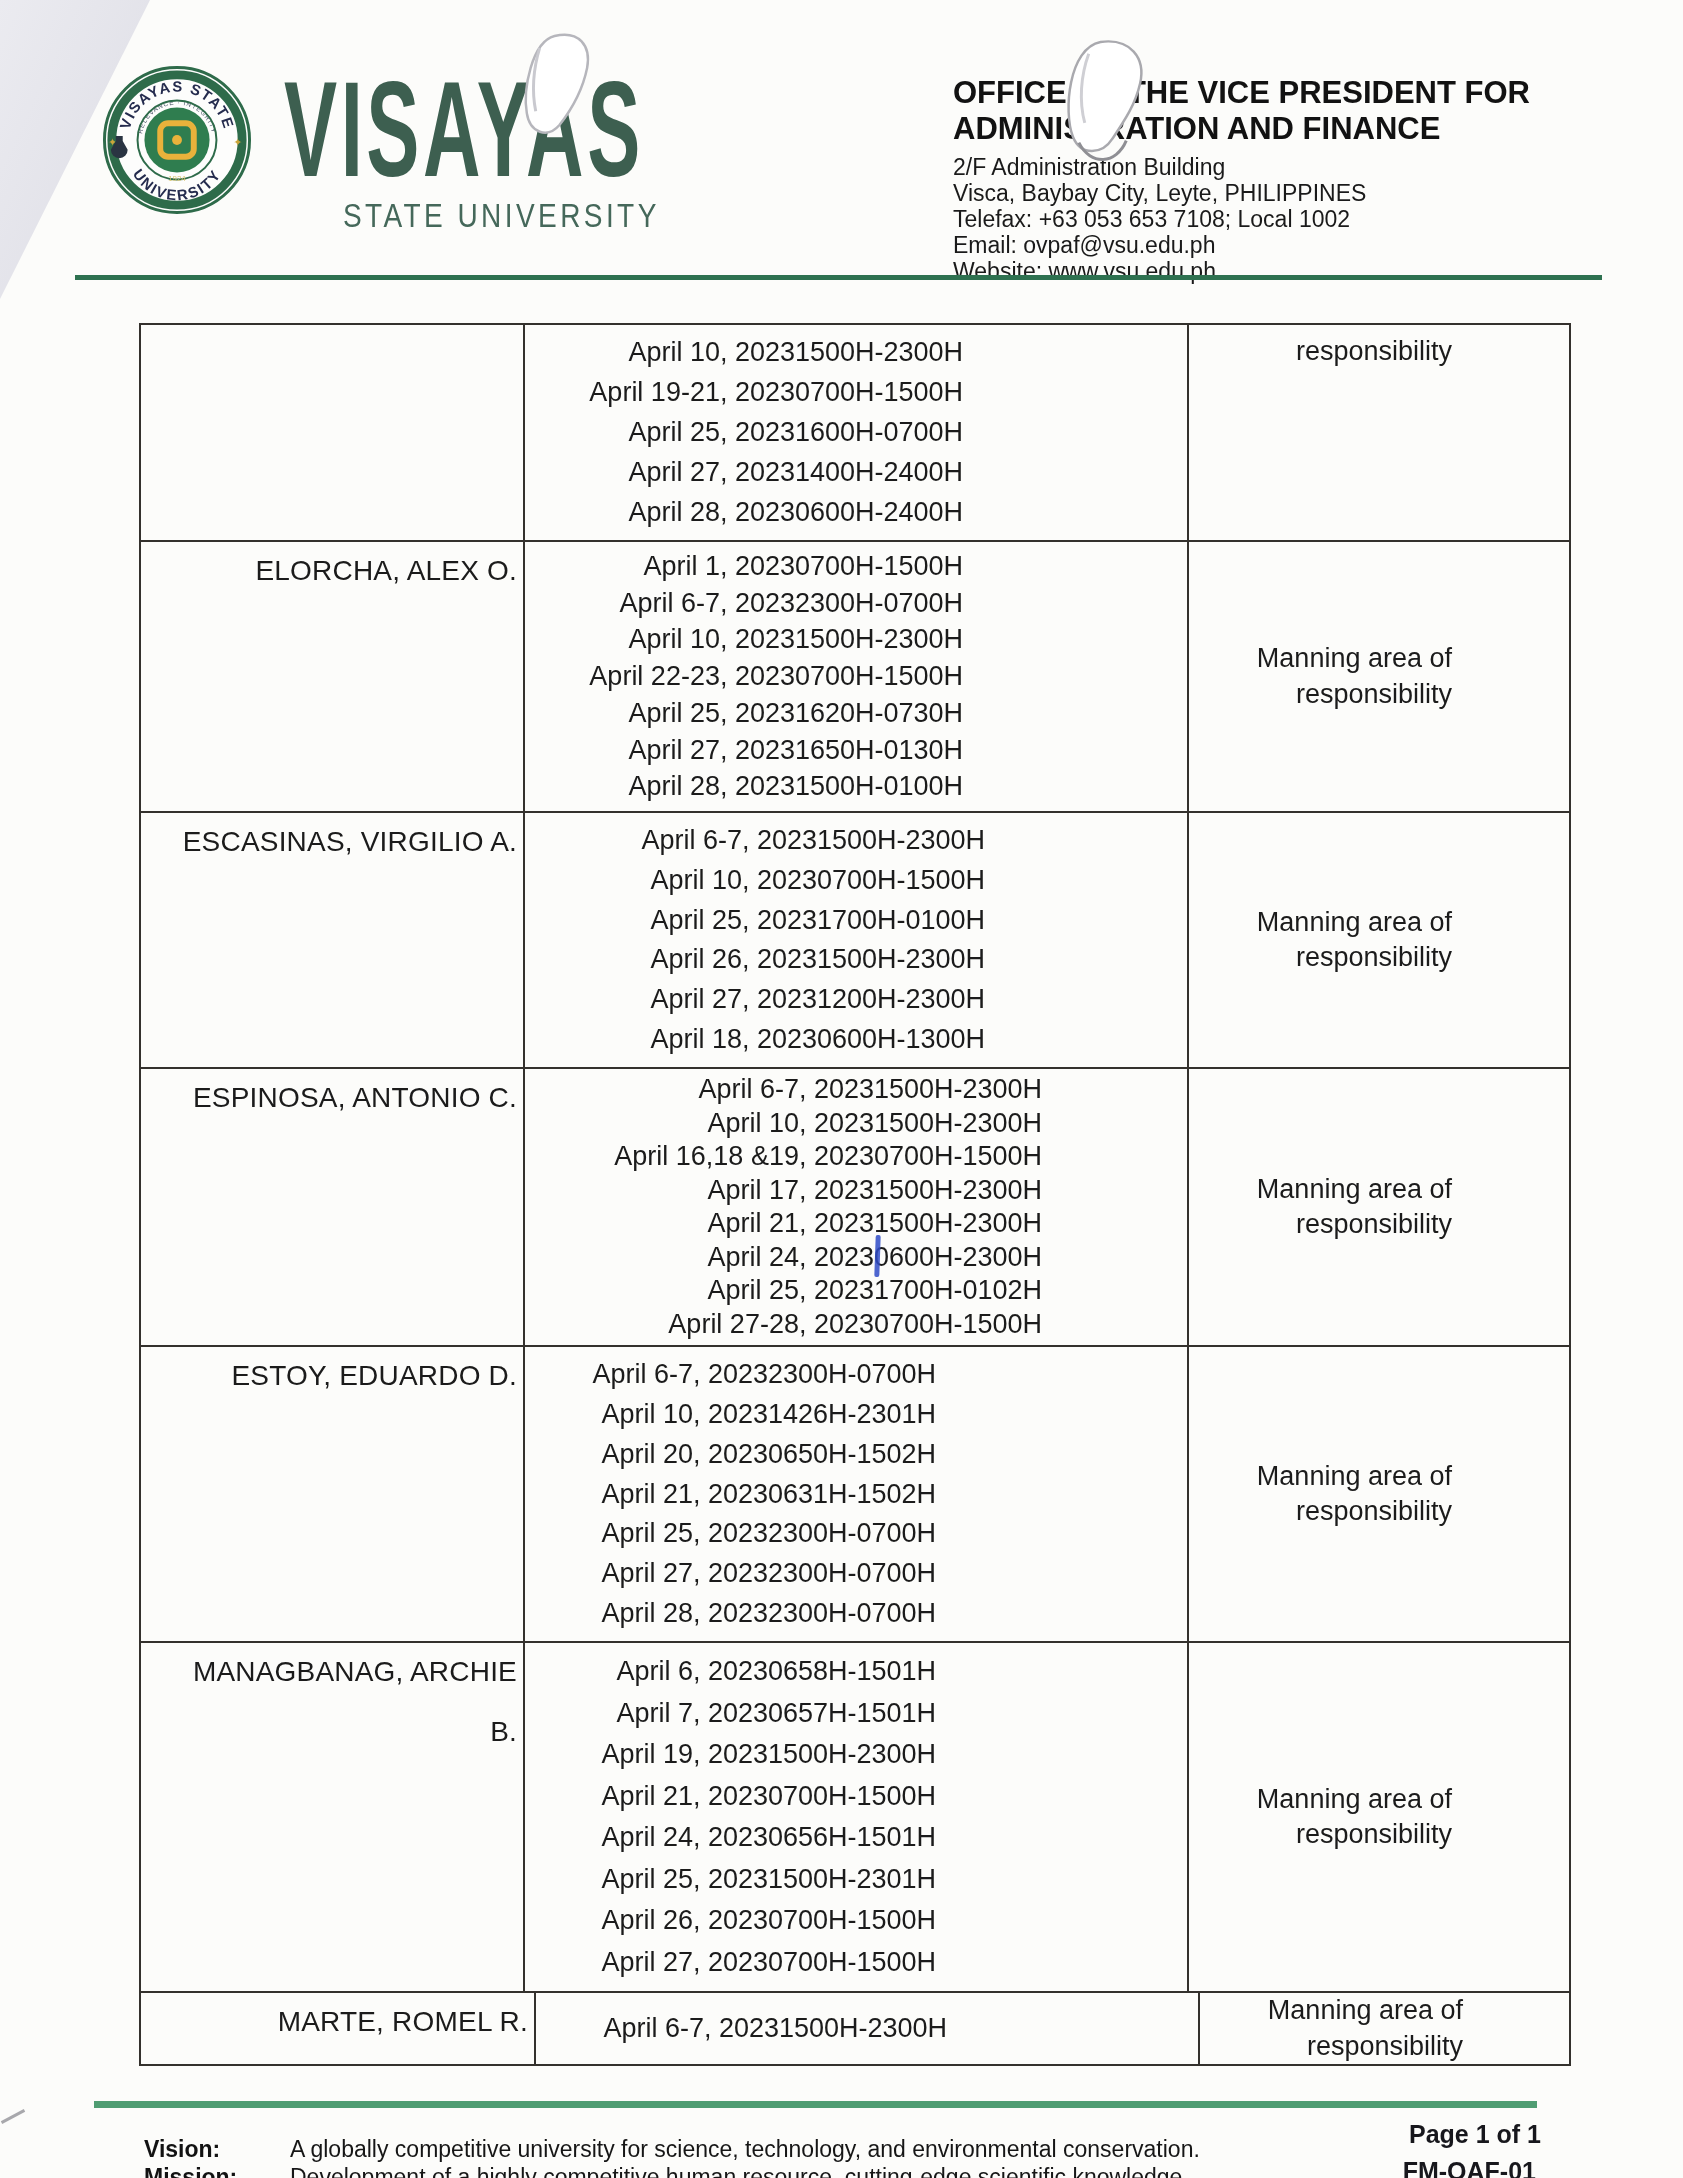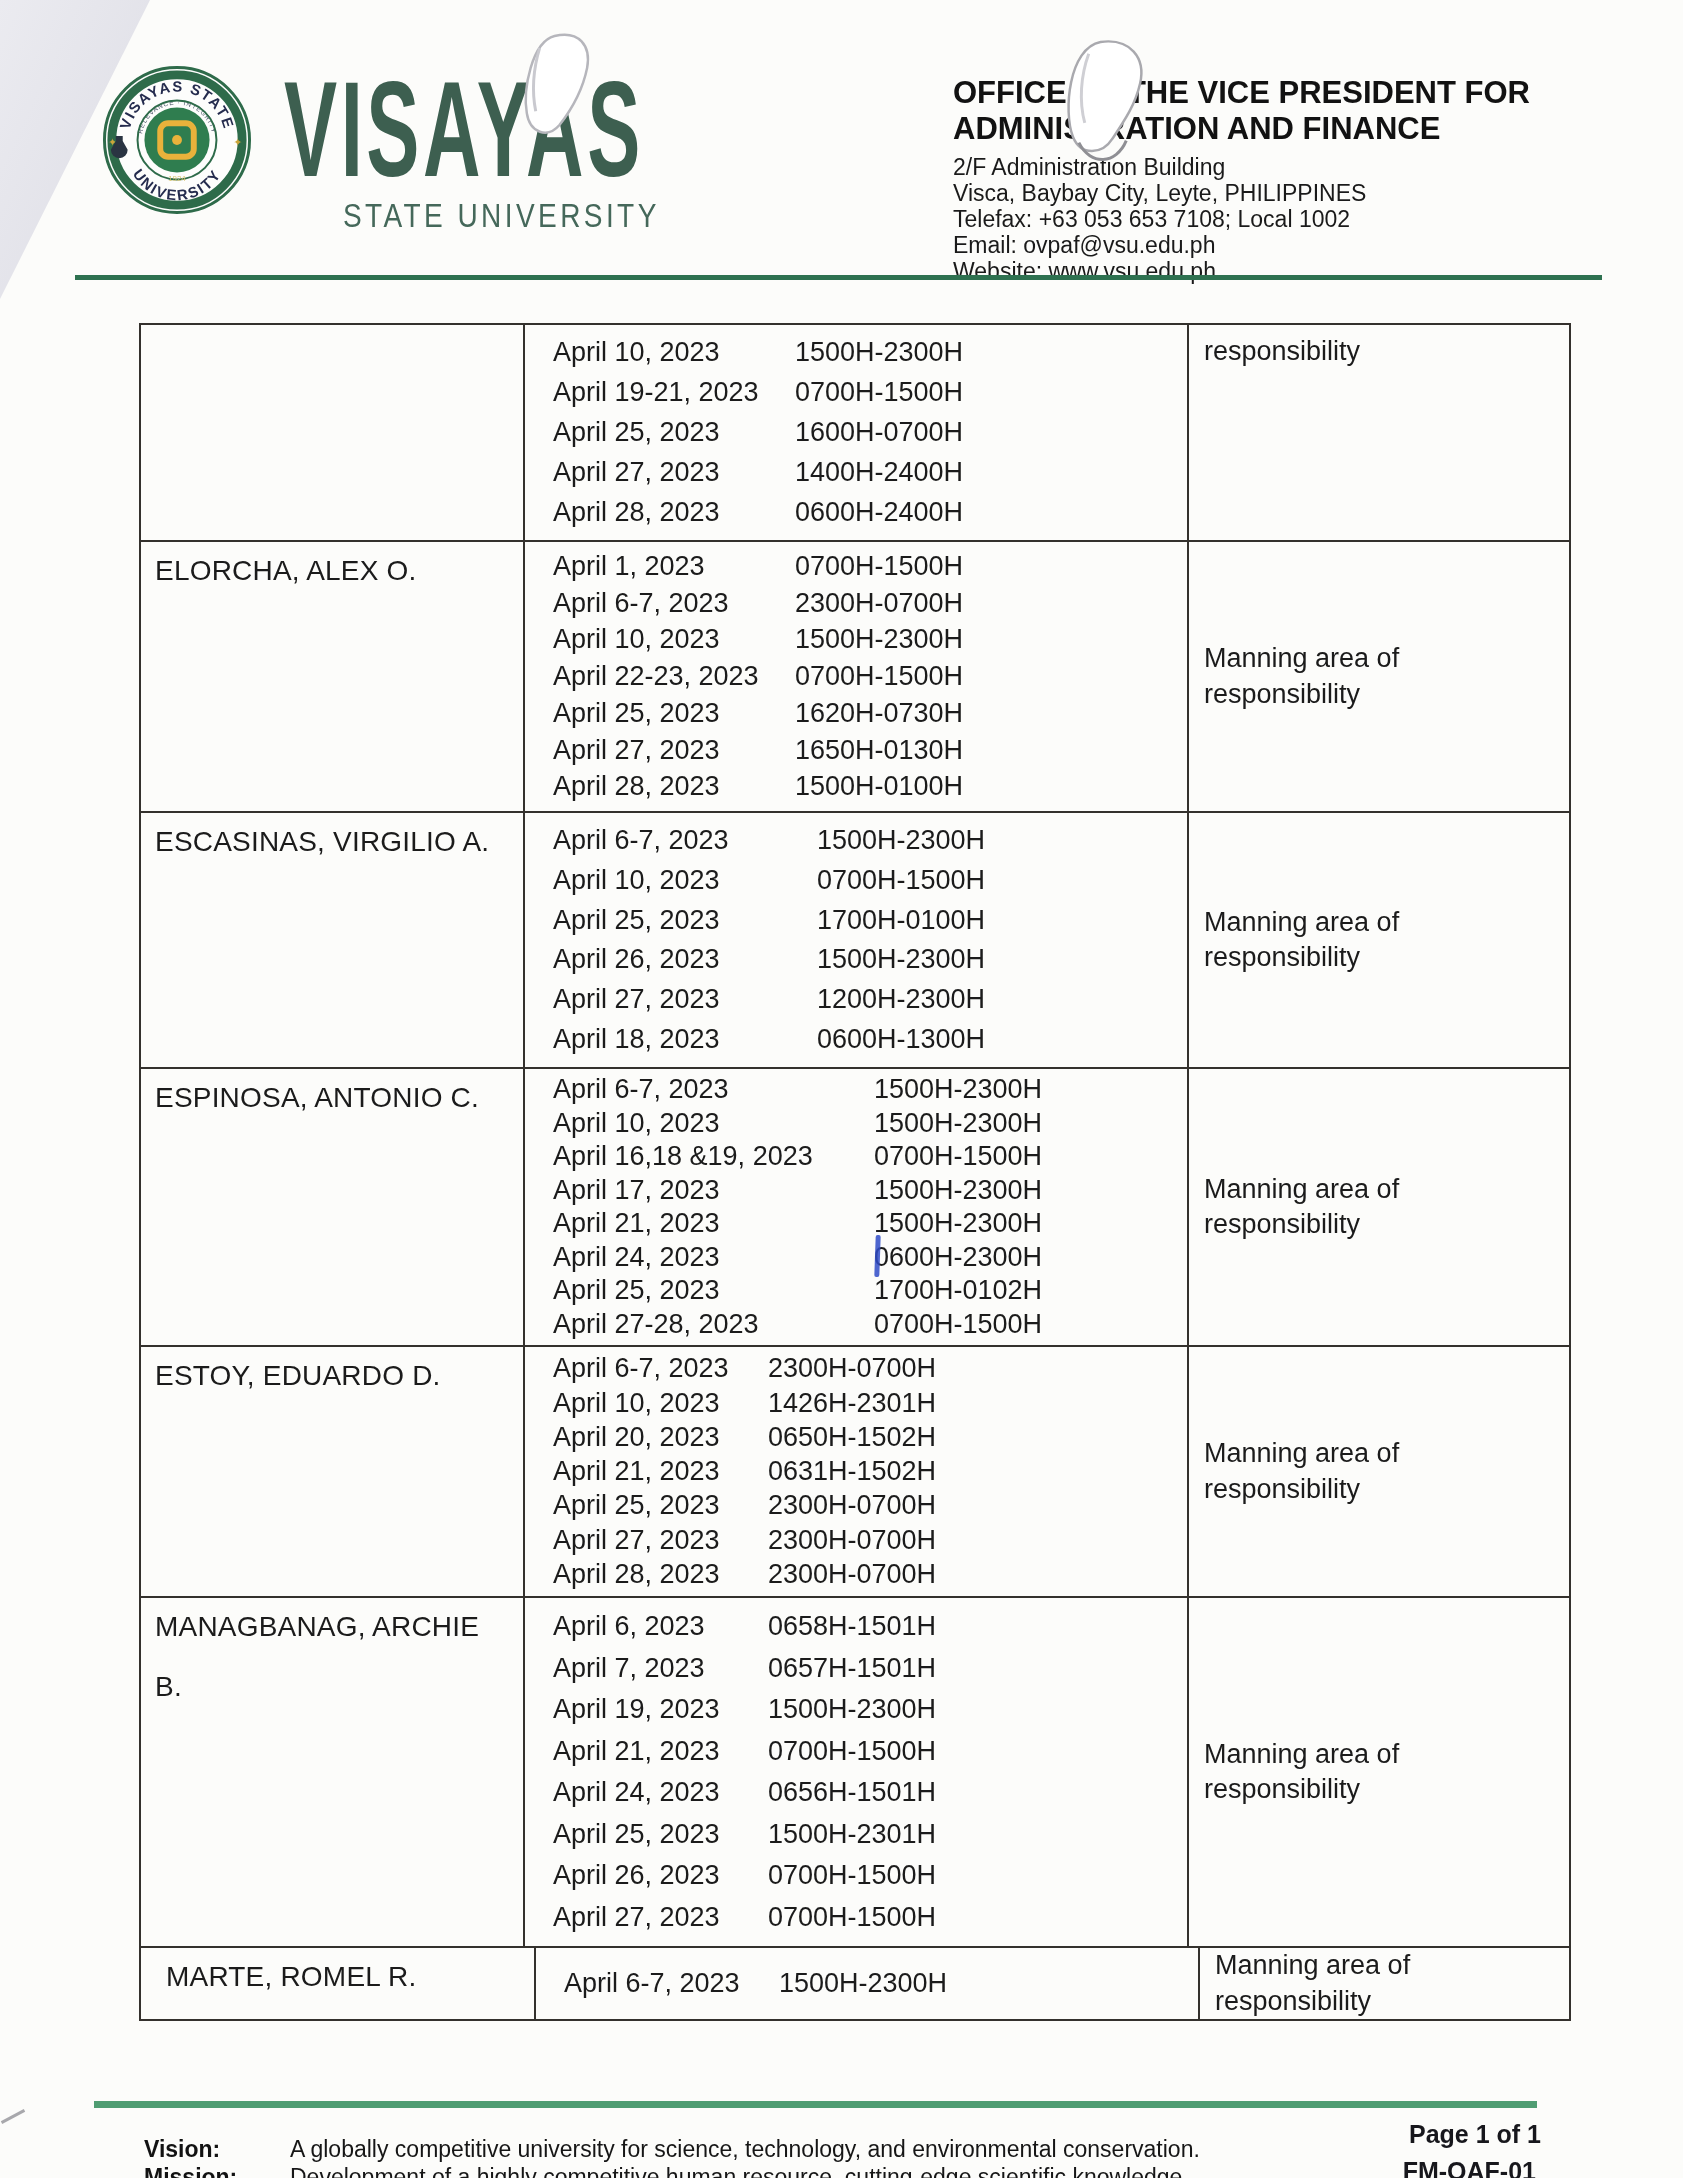--- a/index.html
+++ b/index.html
@@ -22,33 +22,33 @@
            transform:scaleX(.85);transform-origin:left top;white-space:nowrap;}
   .office{position:absolute;left:953px;top:75px;width:673px;}
   .office-title{font-weight:bold;font-size:31px;line-height:36px;color:#121212;}
   .office-address{margin-top:7px;font-size:23px;line-height:26px;color:#1a1a1a;}
   .hrule{position:absolute;left:75px;top:275px;width:1527px;height:5px;background:#2e7150;}
 
   
   .sched-table{position:absolute;left:139px;top:323px;width:1428px;border:2px solid #34312d;}
   .row{display:grid;grid-template-columns:384px 664px 379px;border-bottom:2px solid #34312d;box-sizing:border-box;}
   .row:last-child{border-bottom:none;}
-  .cell{box-sizing:border-box;}
+  .cell{box-sizing:border-box;text-align:right;}
   .name-cell{border-right:2px solid #34312d;padding:12px 6px 0 14px;font-size:28px;letter-spacing:0.2px;}
   .name-line{line-height:1.2;}
   .name-line + .name-line{margin-top:26px;}
   .sched-cell{border-right:2px solid #34312d;display:flex;flex-direction:column;justify-content:space-evenly;
               padding:3px 0 3px 28px;font-size:27px;}
   .sched-line{display:flex;align-items:baseline;white-space:nowrap;}
   .date{flex:0 0 auto;}
   .time{position:relative;}
   .remark-cell{display:flex;align-items:center;padding-left:15px;font-size:27px;}
   .remark-text{width:248px;line-height:1.3;}
   .row-1{height:217px;} .row-2{height:271px;} .row-3{height:256px;} .row-4{height:278px;}
-  .row-5{height:251px;} .row-6{height:350px;} .row-7{height:71px;margin-left:11px;}
+  .row-5{height:296px;} .row-6{height:350px;} .row-7{height:71px;margin-left:11px;}
   .row-1 .date{width:242px;} .row-2 .date{width:242px;} .row-3 .date{width:264px;}
   .row-4 .date{width:321px;} .row-5 .date{width:215px;} .row-6 .date{width:215px;} .row-7 .date{width:215px;}
   .row-1 .remark-cell{align-items:flex-start;padding-top:9px;}
   .pen-mark{position:absolute;left:1px;top:-7px;width:5px;height:42px;background:#2f4bc7;opacity:.85;
             transform:rotate(2deg);border-radius:2px;}
 
   
   .frule{position:absolute;left:94px;top:2101px;width:1443px;height:7px;background:#4f9d72;}
   .page-label{position:absolute;right:142px;top:2120px;font-size:25px;font-weight:600;color:#17171c;}
   .vision-label{position:absolute;left:144px;top:2136px;font-size:23px;font-weight:bold;color:#121212;}

